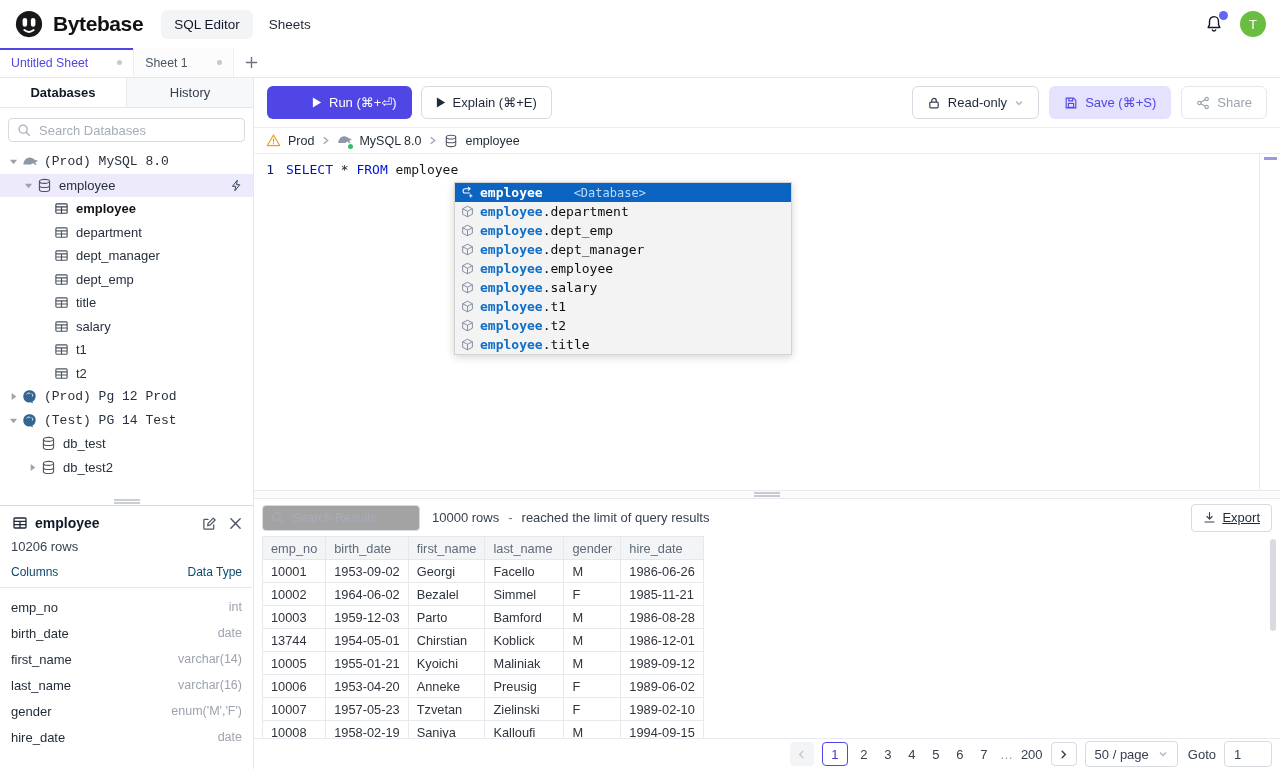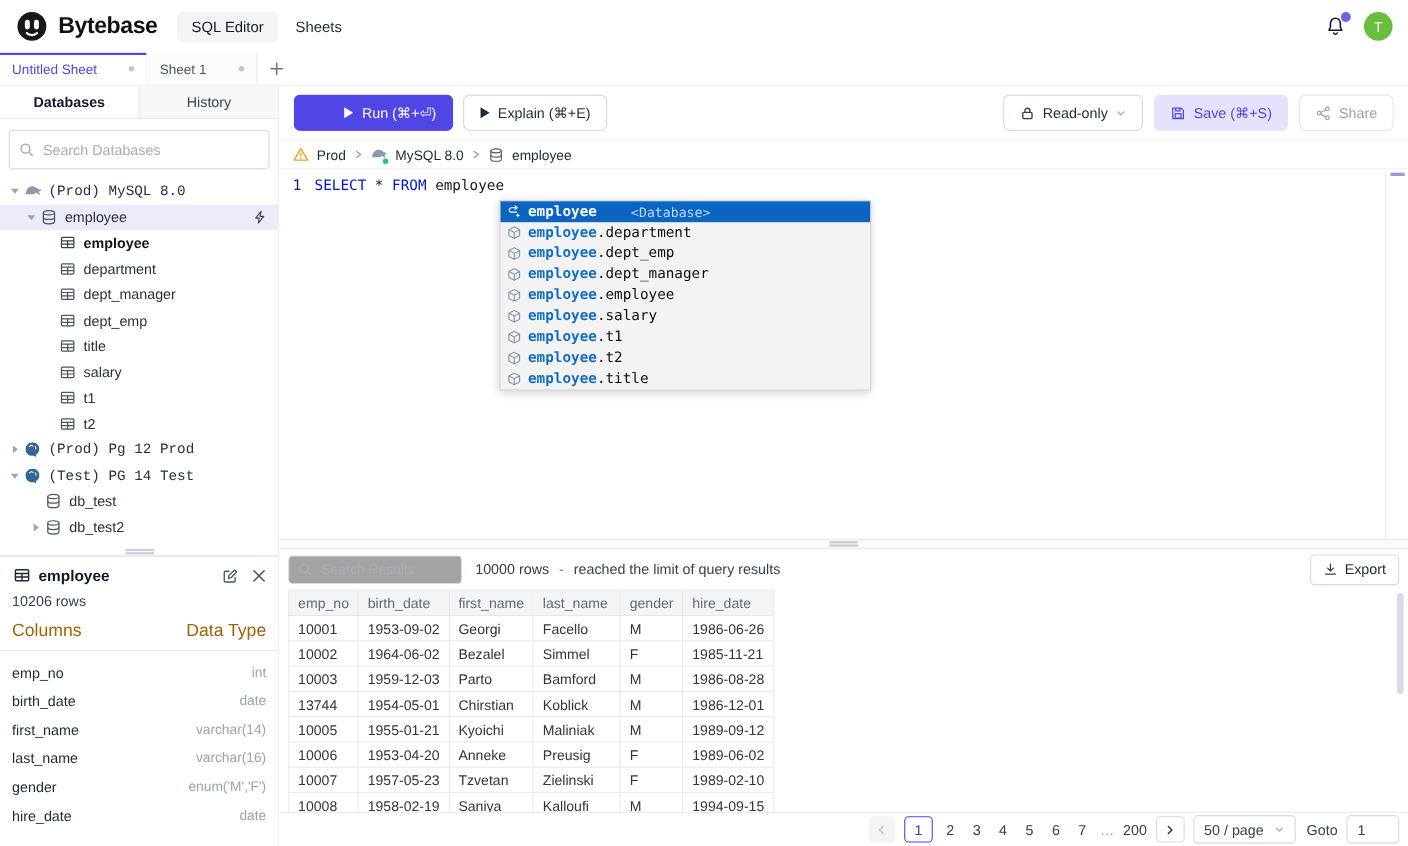--- a/index.html
+++ b/index.html
@@ -32,42 +32,42 @@
   .tab-add { width:36px; display:flex; align-items:center; justify-content:center; color:#6b7280; cursor:pointer; }
 
   
   .main { display:flex; height:691px; }
 
   
   .sidebar { width:254px; min-width:254px; border-right:1px solid #e5e7eb; display:flex; flex-direction:column; background:#fff; }
   .seg { display:flex; height:30px; border-bottom:1px solid #e5e7eb; background:#f7f8fa; font-size:13px; }
   .seg-item { flex:1; display:flex; align-items:center; justify-content:center; color:#374151; cursor:pointer; }
   .seg-item.active { background:#fff; border-right:1px solid #e5e7eb; font-weight:600; color:#111827; }
-  .search-box { margin:10px 8px 8px; height:36px; border:1px solid #d6dae1; border-radius:4px; display:flex; align-items:center; gap:6px; padding:0 8px; background:#fff; }
+  .search-box { margin:10px 8px 8px; height:24px; border:1px solid #d6dae1; border-radius:4px; display:flex; align-items:center; gap:6px; padding:0 8px; background:#fff; }
   .search-box input { border:none; outline:none; flex:1; font-size:13px; color:#374151; font-family:inherit; background:transparent; min-width:0; }
   .search-box input::placeholder { color:#a6acb8; }
 
   .tree { flex:1; overflow:hidden; font-size:13px; color:#27303b; }
   .trow { height:23.5px; display:flex; align-items:center; padding-right:10px; cursor:pointer; }
   .trow.selected { background:#eceafb; }
   .caret { width:16px; min-width:16px; display:flex; align-items:center; justify-content:center; color:#9ca3af; }
   .ticon { width:17px; min-width:17px; height:16px; margin-right:6px; display:flex; align-items:center; justify-content:center; color:#6b7280; }
   .d0 { padding-left:5px;font-family:Liberation Mono, monospace; } .d1 { padding-left:20px; } .d2t { padding-left:53px; } .d2d { padding-left:24px; }
   .tlabel.bold { font-weight:700; color:#111418; }
   .bolt { margin-left:auto; color:#374151; }
 
   
   .schema-panel { height:264px; border-top:1px solid #d8dce2; position:relative; background:#fff; }
   .panel-grip { position:absolute; top:-7px; left:50%; transform:translateX(-50%); width:26px; height:5px; border-top:2px solid #c9cdd4; border-bottom:2px solid #c9cdd4; background:transparent; cursor:row-resize; }
   .schema-header { display:flex; align-items:center; gap:7px; padding:9px 11px 6px; }
   .schema-title { font-weight:700; font-size:14px; color:#111827; }
   .schema-actions { margin-left:auto; display:flex; gap:12px; align-items:center; color:#4b5563; }
   .schema-actions .icon-btn { cursor:pointer; }
   .schema-rowcount { padding:2px 11px 4px; color:#374151; }
-  .schema-cols-head { display:flex; padding:7px 11px 8px; color:#a16207; font-size:16px; border-bottom:1px solid #e7e9ee; }
+  .schema-cols-head { display:flex; padding:7px 11px 8px; color:#0c4a6e; font-size:12px; border-bottom:1px solid #e7e9ee; }
   .schema-cols-head .right { margin-left:auto; }
   .schema-col-row { display:flex; padding:4px 11px; font-size:13px; margin-top:3px; }
   .col-name { color:#1f2937; }
   .col-type { margin-left:auto; color:#9ca3af; font-size:12.5px; }
 
   
   .content { flex:1; display:flex; flex-direction:column; min-width:0; background:#fff; }
   .toolbar { height:50px; display:flex; align-items:center; padding:0 13px; gap:9px; border-bottom:1px solid #eceef1; }
   .btn { height:33px; border-radius:6px; display:inline-flex; align-items:center; gap:7px; padding:0 14px; font-size:13px; border:1px solid transparent; cursor:pointer; white-space:nowrap; background:#fff; font-family:inherit; }
   .btn-run { background:#4f46e5; color:#fff;padding-left:44px; }
@@ -105,21 +105,21 @@
   .hgrip { position:absolute; left:50%; top:1px; transform:translateX(-50%); width:26px; height:5px; border-top:2px solid #c6cad1; border-bottom:2px solid #c6cad1; }
 
   
   .results { flex:1; display:flex; flex-direction:column; min-height:0; }
   .results-toolbar { display:flex; align-items:center; gap:12px; padding:5px 8px; height:37px; }
   .rsearch { width:158px; height:26px; border:1px solid #d6dae1; border-radius:4px; display:flex; align-items:center; gap:6px; padding:0 8px; background:#a3a3a3; }
   .rsearch input { border:none; outline:none; flex:1; font-size:12.5px; color:#374151; font-family:inherit; min-width:0; background:transparent; }
   .rsearch input::placeholder { color:#a6acb8; }
   .rinfo { display:flex; align-items:center; gap:9px; color:#374151; }
   .rinfo .sep { color:#6b7280; }
-  .btn-export { margin-left:auto; height:28px; border:1px solid #d6dae1; border-radius:4px; background:#fff; display:inline-flex; align-items:center; gap:6px; padding:0 11px; font-size:13px; color:#1f2937; cursor:pointer; font-family:inherit; }
+  .btn-export { margin-left:auto; height:28px; border:1px solid #d6dae1; border-radius:4px; background:#fff; display:inline-flex; align-items:center; gap:6px; padding:0 11px; font-size:13px; color:#1f2937; cursor:pointer; font-family:inherit;text-decoration:underline; }
 
   .table-wrap { flex:1; overflow:hidden; padding-left:8px; position:relative; }
   table.results-table { border-collapse:collapse; font-size:12.8px; table-layout:fixed; }
   .results-table th { background:#f3f4f6; border:1px solid #e5e7eb; color:#5f6b7a; font-weight:500; text-align:left; padding:3px 8px; height:23px; overflow:hidden; white-space:nowrap; }
   .results-table td { border:1px solid #e7e9ed; color:#2f353d; padding:3px 8px; height:23px; overflow:hidden; white-space:nowrap; }
   .vscroll { position:absolute; right:4px; top:3px; width:6px; height:92px; background:#d9dbe0; border-radius:3px; cursor:pointer; }
 
   .pagination { height:31px; border-top:1px solid #e8eaee; display:flex; align-items:center; justify-content:flex-end; gap:8px; padding:0 8px; background:#fff; color:#374151; }
   .pbtn { min-width:24px; height:24px; border-radius:4px; display:flex; align-items:center; justify-content:center; cursor:pointer; }
   .pbtn.prev { background:#f3f4f6; color:#c3c7ce; }

